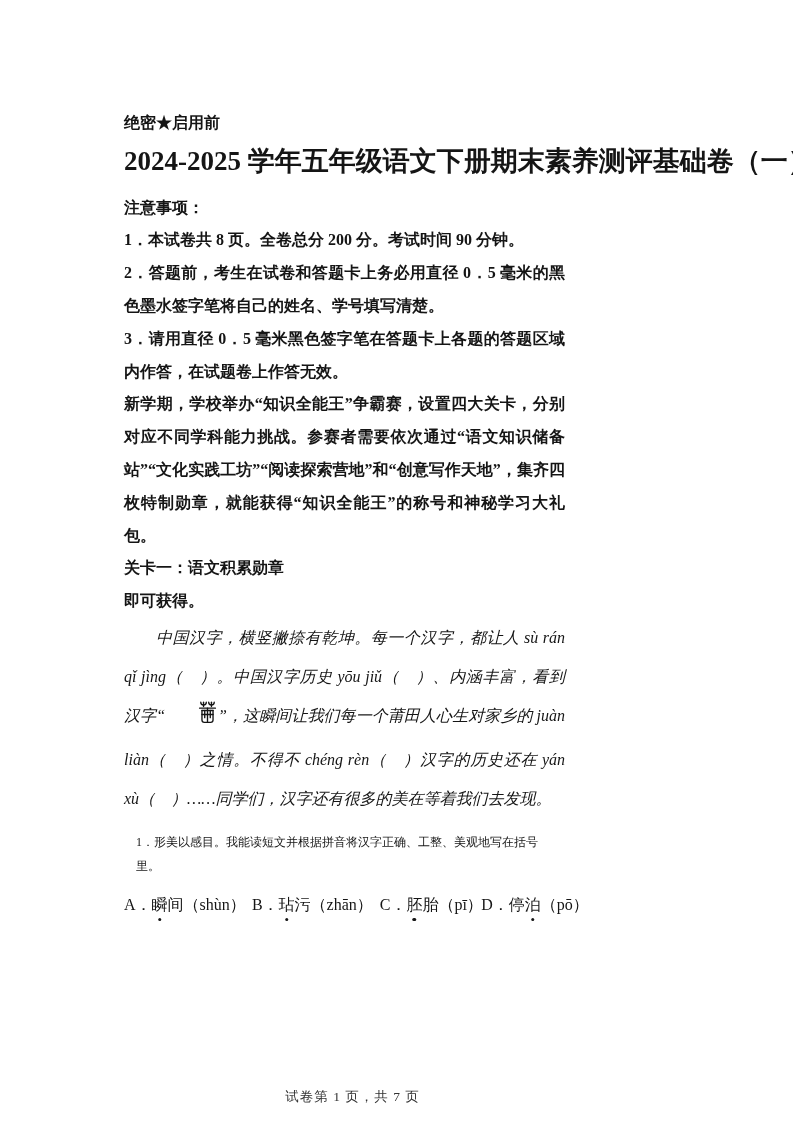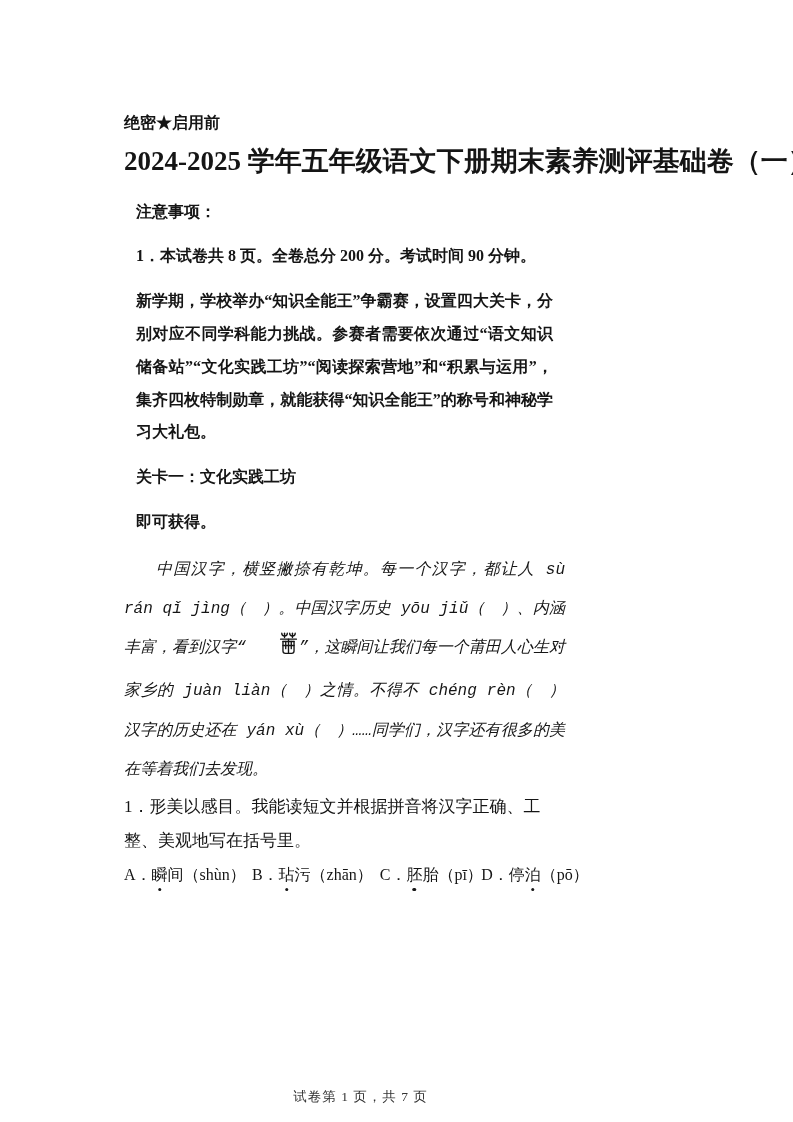--- a/index.html
+++ b/index.html
@@ -22,67 +22,69 @@
     margin-bottom: 6px;
   }
   .title {
     font-size: 27px; font-weight: bold; text-align: center;
     line-height: 1.6; margin: 6px 0 8px 0;
     white-space: nowrap;
   }
   .b { font-weight: bold; }
   .txt {
     font-size: 16px; line-height: 2.05; text-align: justify;
-    margin: 12px;
+    margin: 0;
   }
   .kaiti { font-style: italic; }
   .passage {
     font-size: 16px; line-height: 2.45; text-align: justify;
-    text-indent: 2em; margin: 0; font-family: Liberation Mono, monospace;
+    text-indent: 2em; margin: 0;
   }
-  .question { font-size: 17px; line-height: 2.0; margin: 0; }
+  .question { font-size: 12px; line-height: 2.0; margin: 12px; }
   .options {
     display: flex; font-size: 16px; line-height: 1.9; margin: 2px 0 4px 0;
   }
   .option { white-space: nowrap; }
   .option:nth-child(1) { width: 29%; }
   .option:nth-child(2) { width: 29%; }
   .option:nth-child(3) { width: 23%; }
   .option:nth-child(4) { width: 19%; }
   .dot-char { position: relative; display: inline-block; }
   .dot-char::after {
     content: "";
     position: absolute; left: 50%; transform: translateX(-50%);
     bottom: -1px; width: 3.5px; height: 3.5px;
     background: #151515; border-radius: 50%;
   }
   .seal-glyph {
     display: inline-block; vertical-align: -4px; margin: 0 1px;
   }
   .footer {
-    position: absolute; left: 16px; bottom: 16px; width: 100%;
+    position: absolute; left: 8px; bottom: 16px; width: 100%;
     text-align: center; font-size: 13.5px; color: #333;
     letter-spacing: 1px;
   }
 </style>
 </head>
 <body>
 
 <div class="page">
 
   <div class="classified">绝密★启用前</div>
 
   <div class="title">2024-2025 学年五年级语文下册期末素养测评基础卷（一）</div>
 
   <div class="txt b">注意事项：</div>
   <p class="txt b">1．本试卷共 8 页。全卷总分 200 分。考试时间 90 分钟。</p>
+  <p class="txt b">2．答题前，考生在试卷和答题卡上务必用直径 0．5 毫米的黑色墨水签字笔将自己的姓名、学号填写清楚。</p>
+  <p class="txt b">3．请用直径 0．5 毫米黑色签字笔在答题卡上各题的答题区域内作答，在试题卷上作答无效。</p>
 
-  <p class="txt b">新学期，学校举办“知识全能王”争霸赛，设置四大关卡，分别对应不同学科能力挑战。参赛者需要依次通过“语文知识储备站”“文化实践工坊”“阅读探索营地”和“积累与运用”，集齐四枚特制勋章，就能获得“知识全能王”的称号和神秘学习大礼包。</p>
+  <p class="txt b">新学期，学校举办“知识全能王”争霸赛，设置四大关卡，分别对应不同学科能力挑战。参赛者需要依次通过“语文知识储备站”“文化实践工坊”“阅读探索营地”和“创意写作天地”，集齐四枚特制勋章，就能获得“知识全能王”的称号和神秘学习大礼包。</p>
 
-  <div class="txt b">关卡一：文化实践工坊</div>
+  <div class="txt b">关卡一：语文积累勋章</div>
 
   <div class="txt b">即可获得。</div>
 
   <p class="passage kaiti"><span>中国汉字，横竖撇捺有乾坤。每一个汉字，都让人 sù rán qǐ jìng（　）。中国汉字历史 yōu jiǔ（　）、内涵丰富，看到汉字“</span><span class="seal-glyph"><svg width="19" height="25" viewBox="0 0 24 31" fill="none" stroke="#151515" stroke-width="1.7" stroke-linecap="round" stroke-linejoin="round">
         <path d="M7 8 V2.5"></path>
           <path d="M3.5 2.5 Q3.5 6 7 6 Q10.5 6 10.5 2.5"></path>
         <path d="M17 8 V2.5"></path>
           <path d="M13.5 2.5 Q13.5 6 17 6 Q20.5 6 20.5 2.5"></path>
         <path d="M2 10 H22"></path>
         <path d="M5 13 H19"></path>

